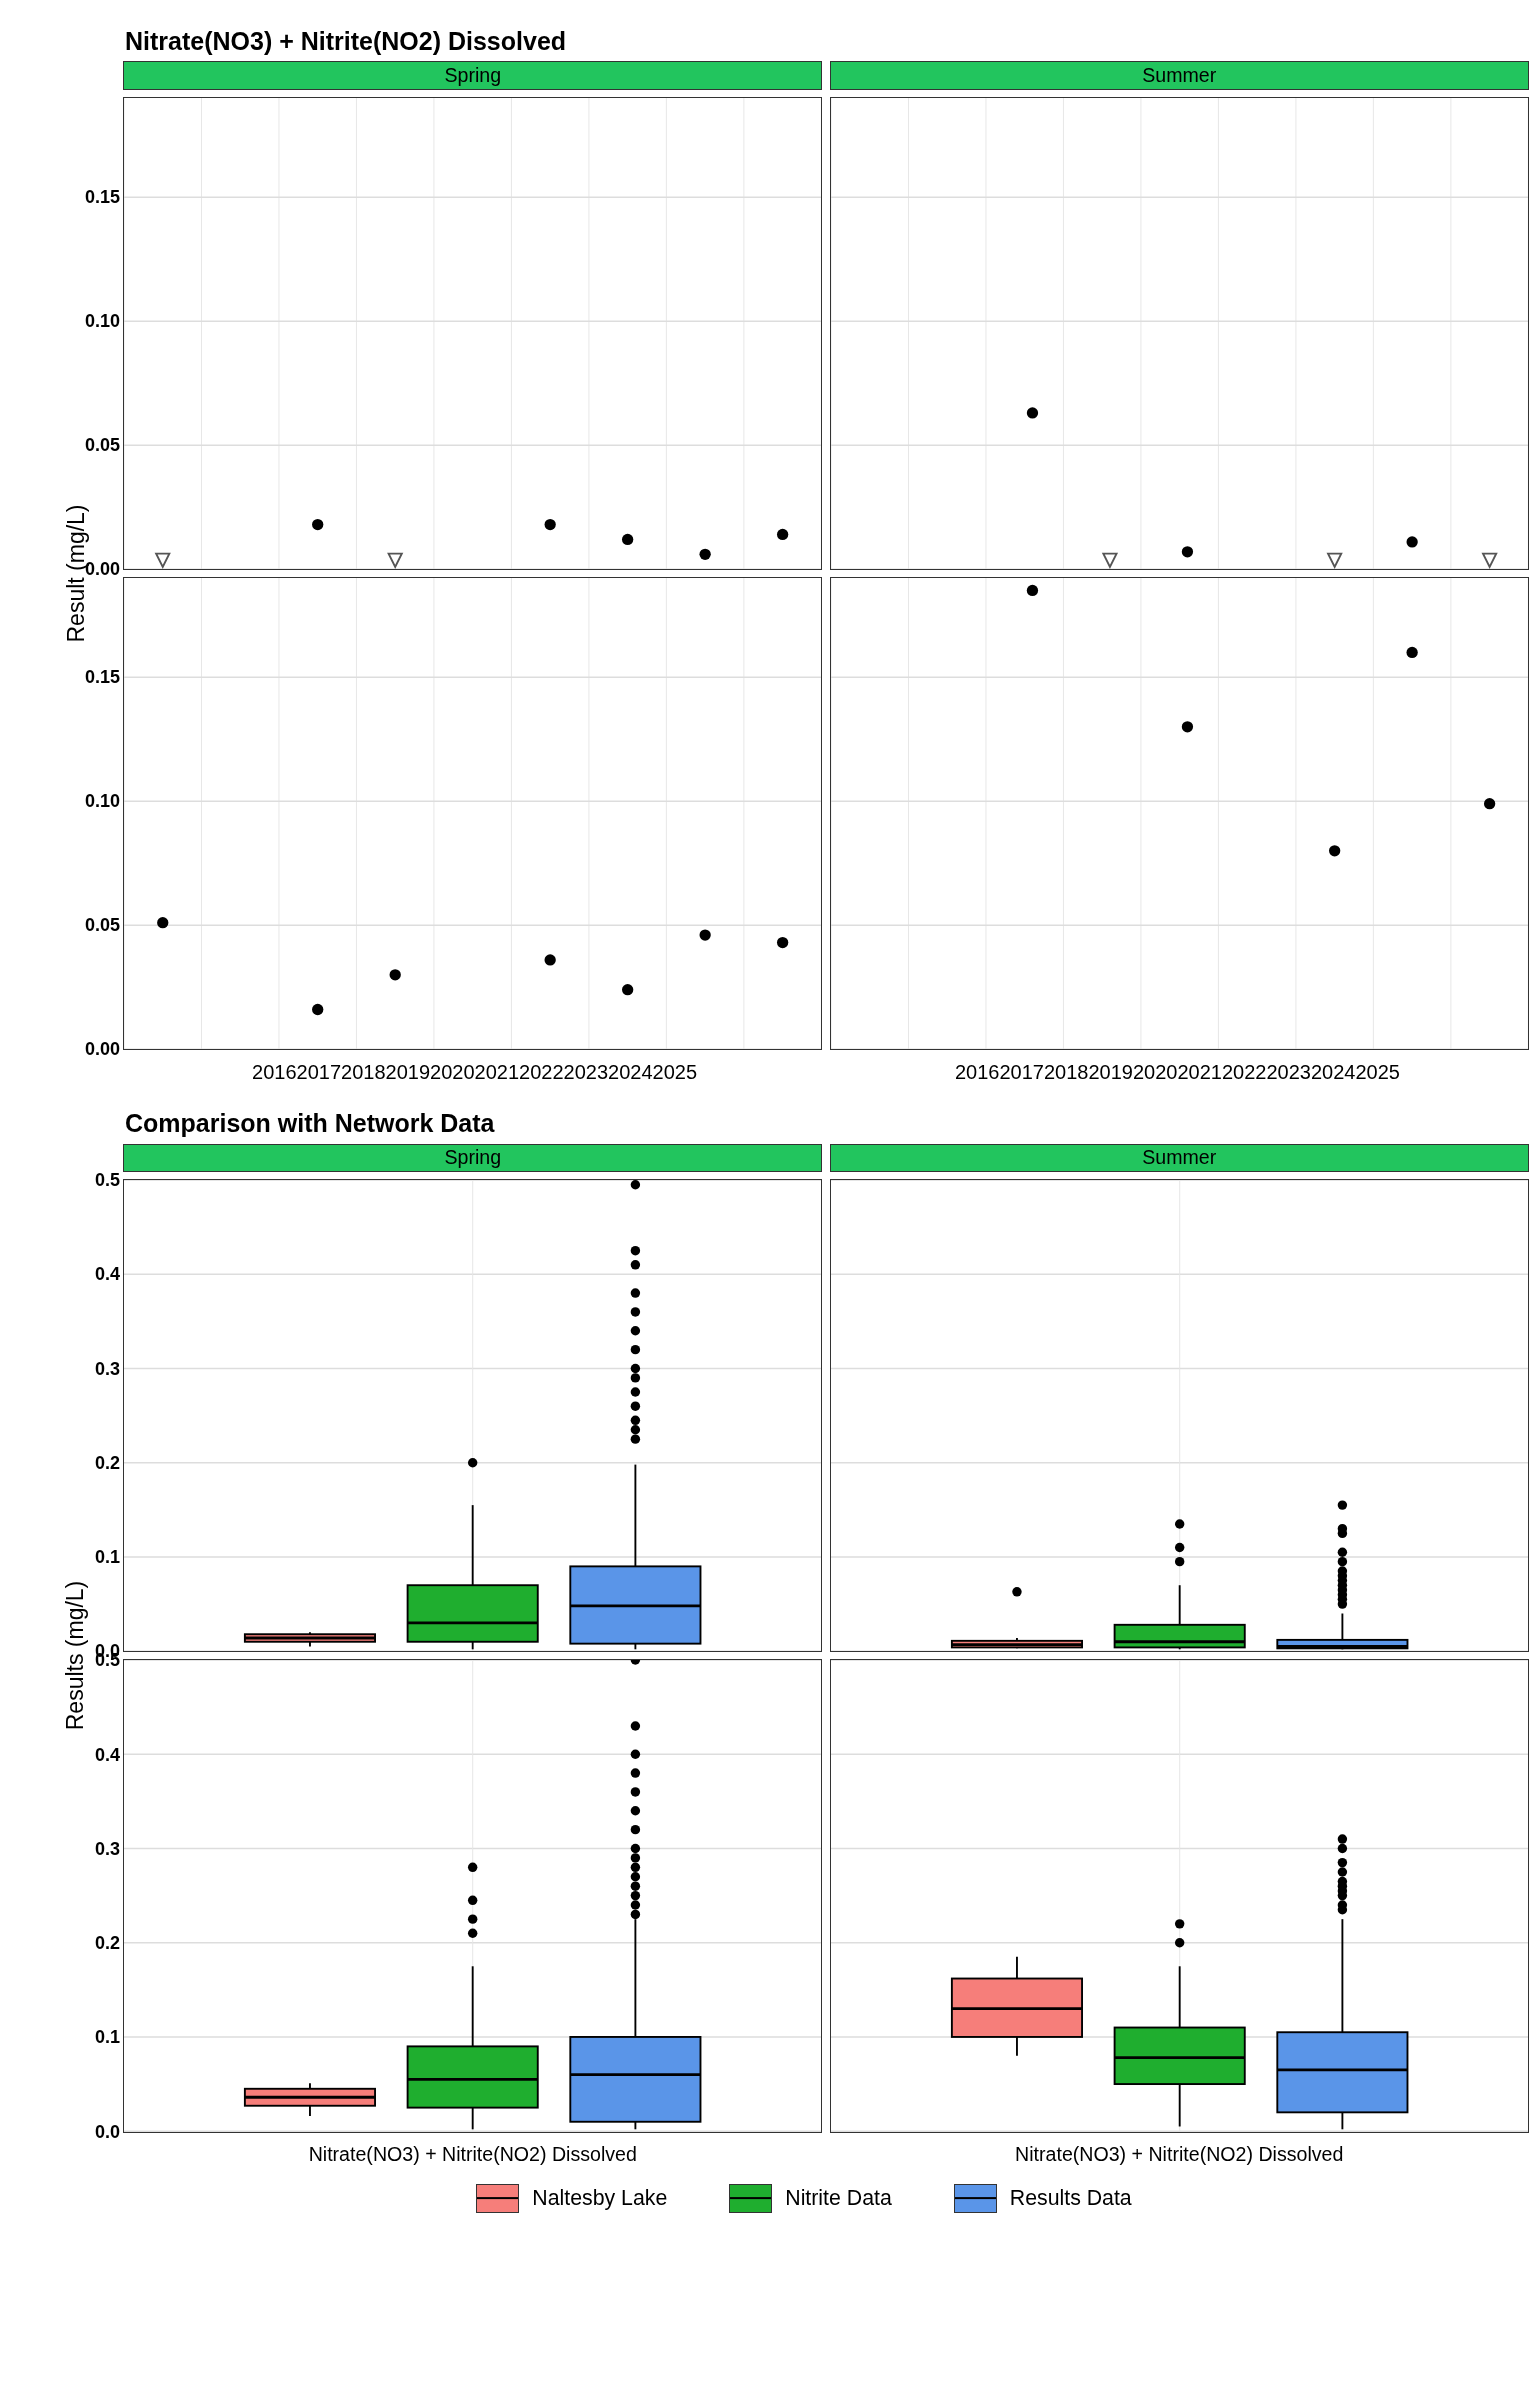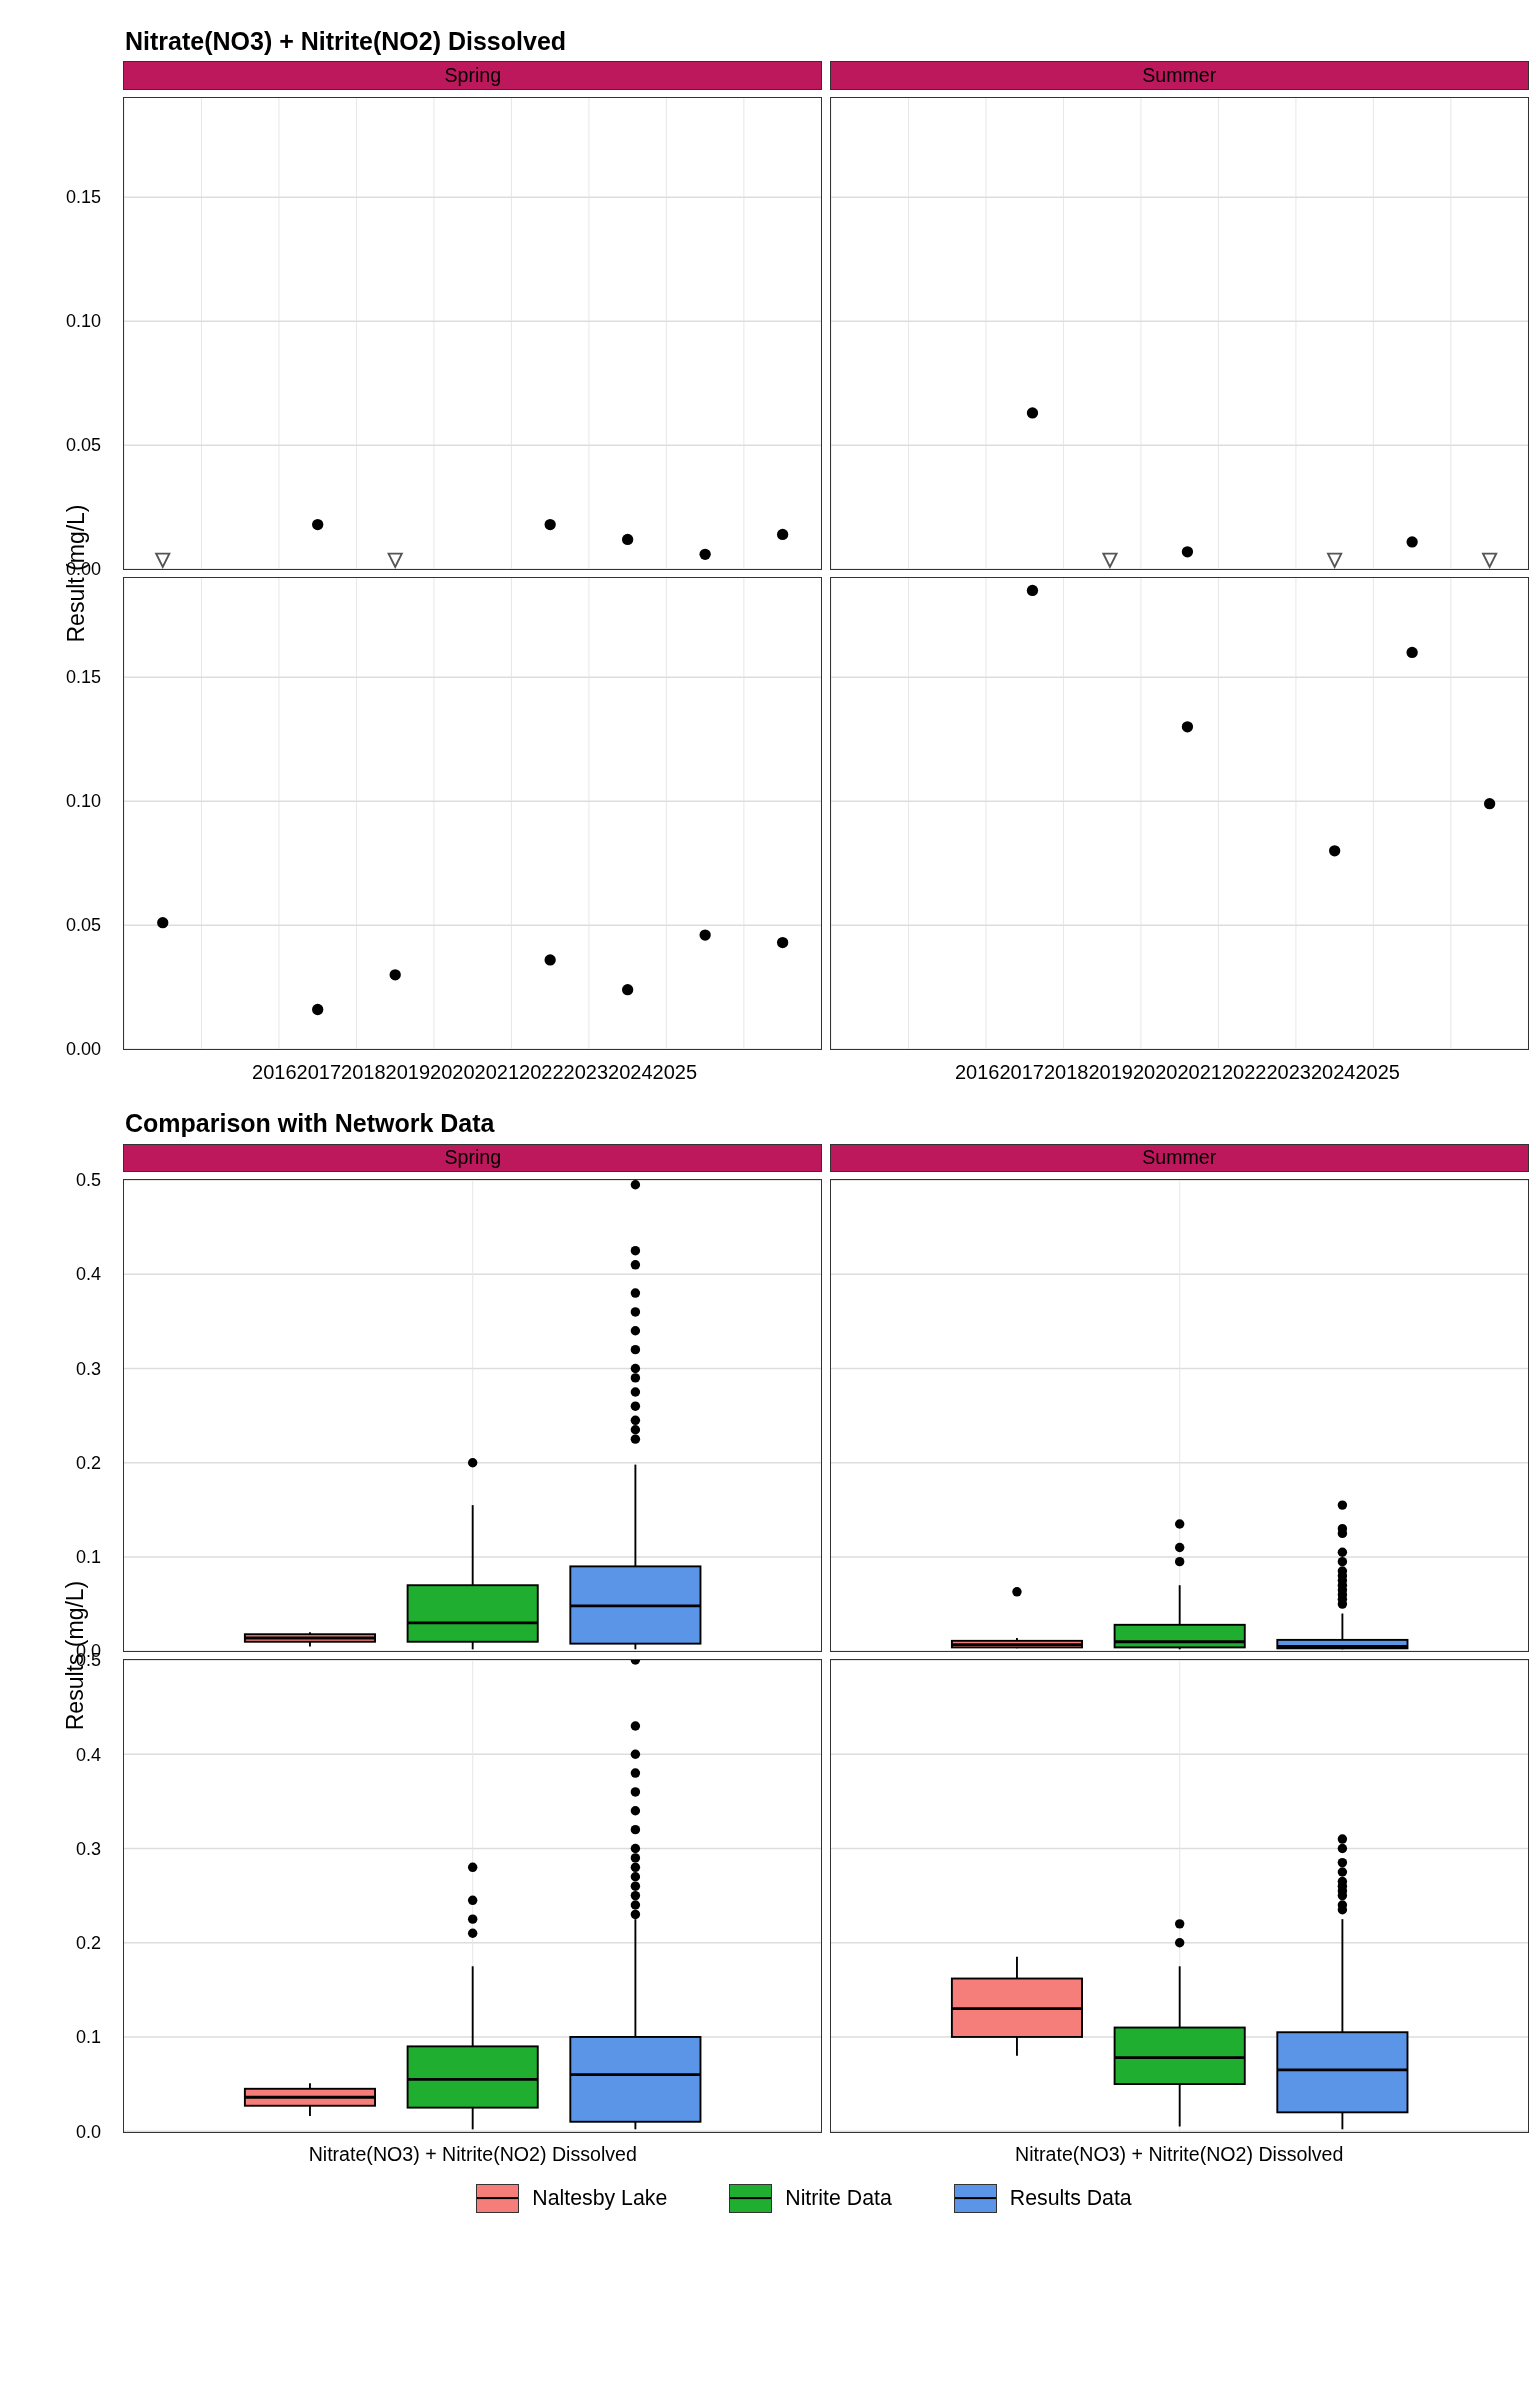--- a/index.html
+++ b/index.html
@@ -5,27 +5,27 @@
   html,body{margin:0;padding:0;background:#fff;font-family:Arial,Helvetica,sans-serif;color:#000;}
   .page{width:1536px;margin:0 auto;padding:27px 36px;}
   .chart-block{position:relative;}
   .chart-title{font-size:25px;margin:0 0 5.3px 89px;}
   
   .facet-grid{display:grid;gap:7.1px;}
   .top-grid{grid-template-columns:80px 1fr 1fr 36px;grid-template-rows:28.4px 1fr 1fr 36px;height:1004px;}
   .bot-grid{grid-template-columns:80px 1fr 1fr 36px;grid-template-rows:28.4px 1fr 1fr 36px;height:1004px;}
   .y-axis-title{grid-column:1;grid-row:2 / span 2;display:flex;align-items:center;justify-content:center;}
   .y-axis-title span{transform:rotate(-90deg);white-space:nowrap;font-size:23px;}
-  .col-strip{background:#be185d;border:0.9px solid #333;display:flex;align-items:center;justify-content:center;font-size:19.6px;}
+  .col-strip{background:#22c55e;border:0.9px solid #333;display:flex;align-items:center;justify-content:center;font-size:19.6px;}
   .panel{position:relative;border:0.9px solid #333;background:#fff;}
   .panel svg{display:block;}
   .x-ticks{grid-column:2 / span 2;grid-row:4;display:flex;}
   .x-ticks .tickrow{flex:1;display:flex;justify-content:center;font-size:20px;padding-top:3.6px;}
   .y-ticks{position:absolute;right:100%;top:0;height:100%;width:62px;font-size:18px;}
-  .y-ticks div{position:absolute;right:23px;transform:translateY(-50%);}
+  .y-ticks div{position:absolute;right:4px;transform:translateY(-50%);font-weight:bold;}
   .x-cat{grid-row:4;display:flex;align-items:flex-start;justify-content:center;font-size:19.6px;padding-top:3.6px;}
   
   .legend{display:flex;justify-content:center;gap:62px;margin-top:36px;font-size:21.3px;}
   .legend-item{display:flex;align-items:center;gap:13px;}
   .legend-swatch{width:41px;height:27px;position:relative;border:1.8px solid #333;}
   .legend-swatch::after{content:"";position:absolute;left:0;right:0;top:50%;height:1.8px;background:#000;transform:translateY(-50%);}
   .gridline{stroke:#e6e6e6;stroke-width:1;}
   .gridline-major{stroke:#dddddd;stroke-width:1.5;}
   .pt{fill:#000;}
   .nd{fill:#fff;stroke:#555;stroke-width:2;}

